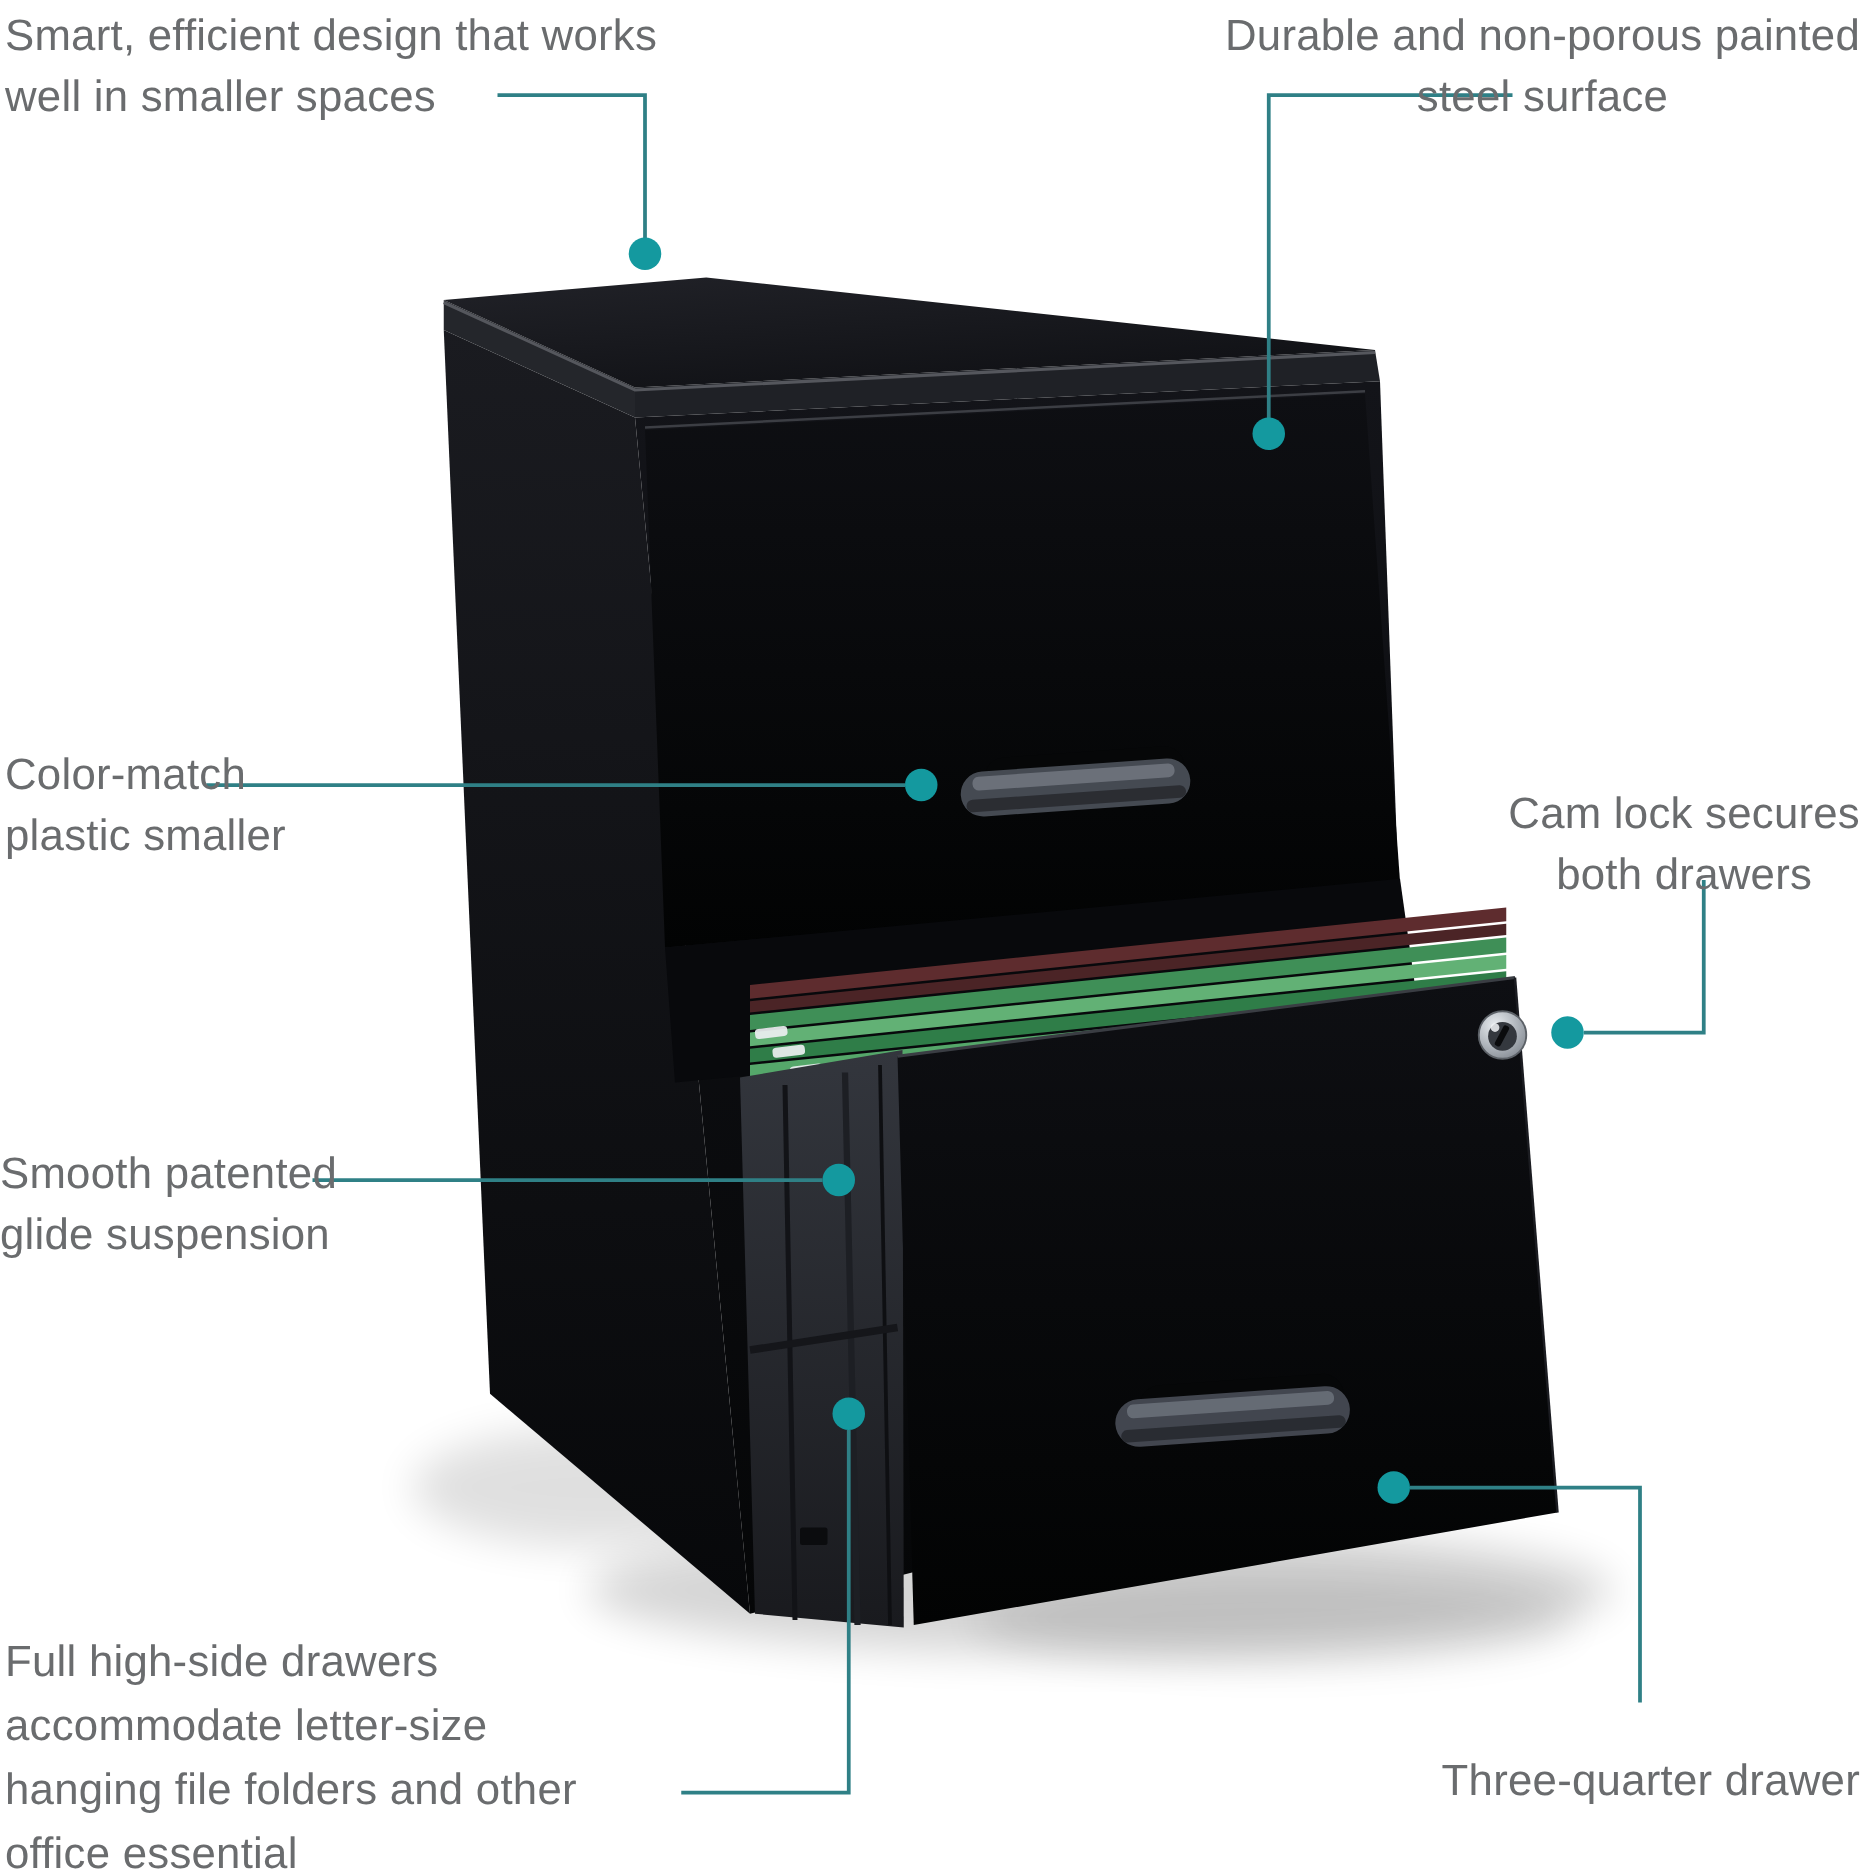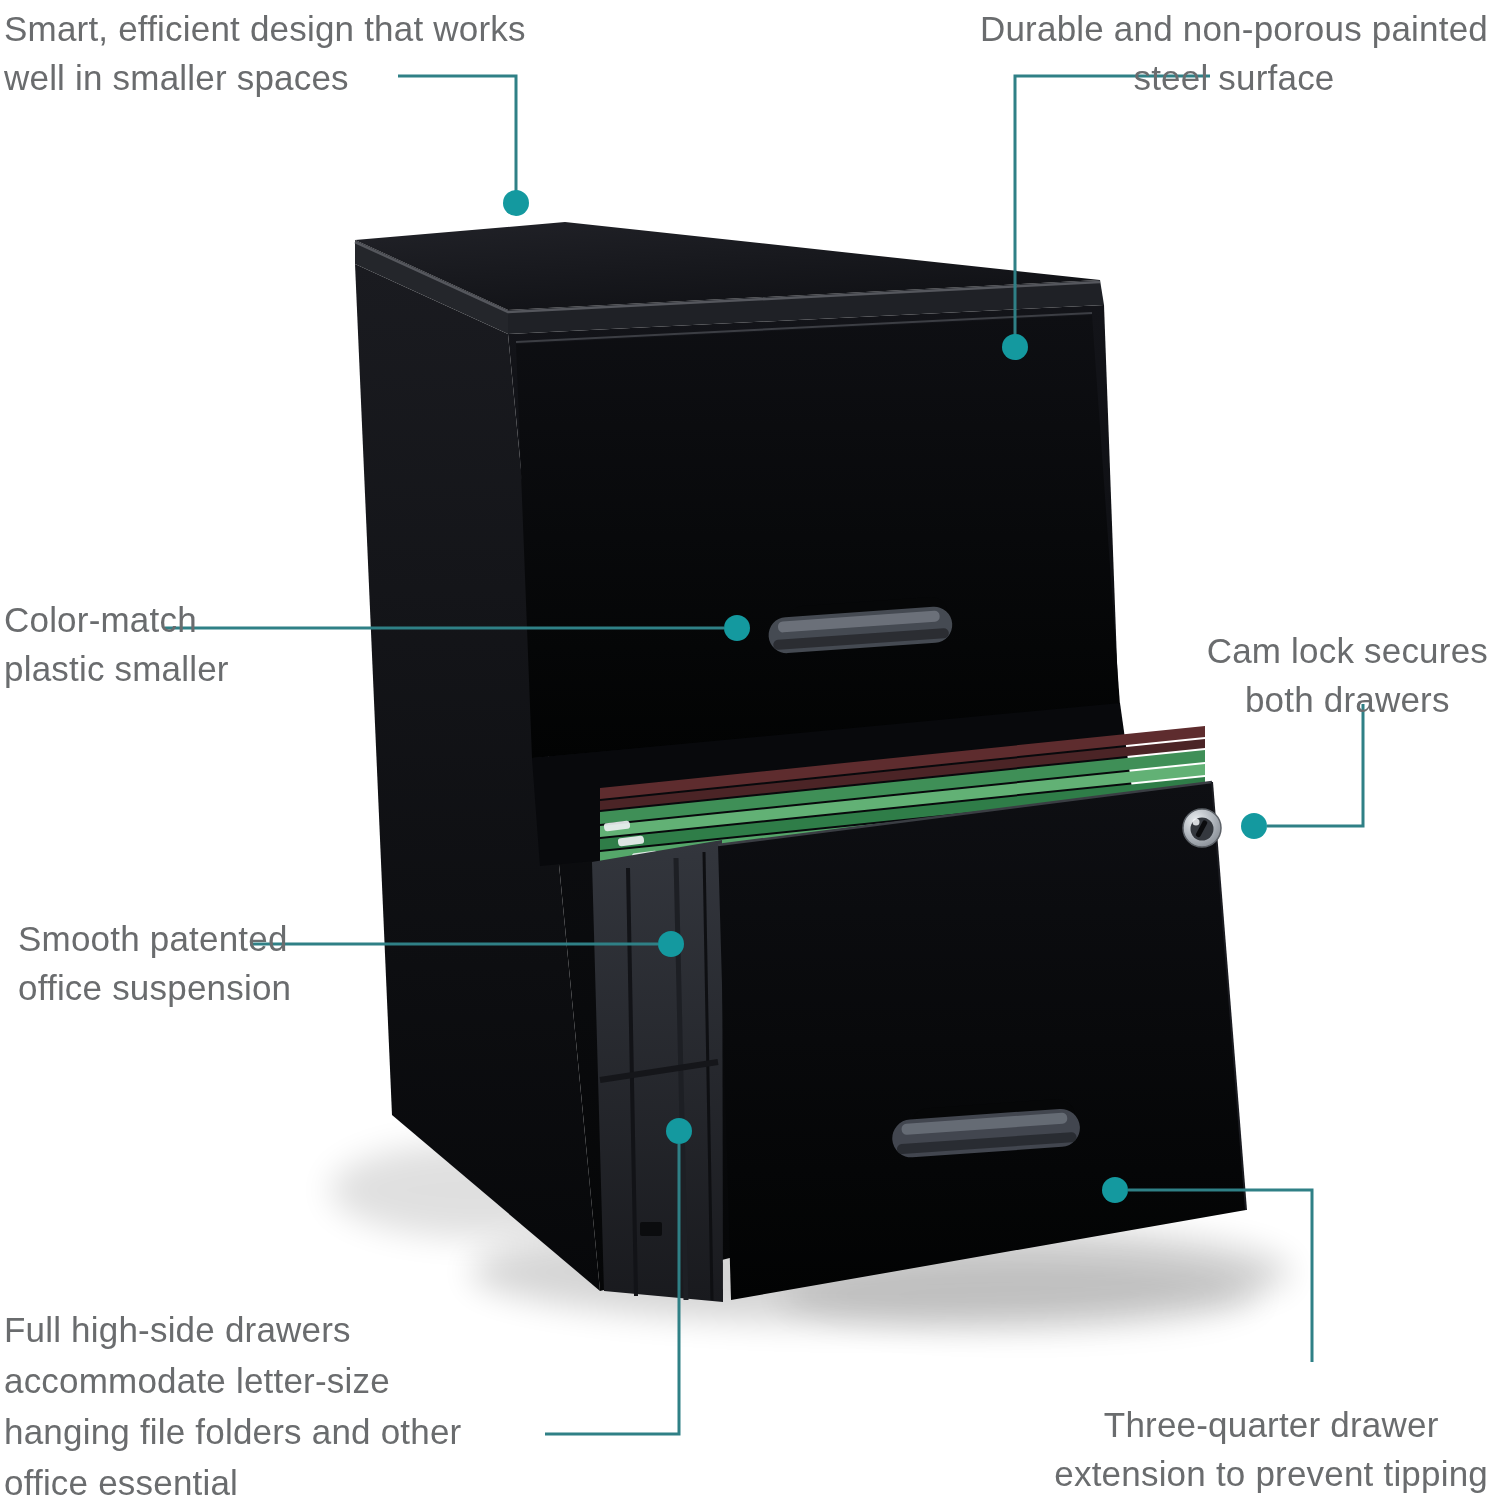--- a/index.html
+++ b/index.html
@@ -166,28 +166,27 @@
 <div class="note" style="left:4px;top:595px;">
   <div>Color-match</div>
   <div>plastic smaller</div>
 </div>
 
 <div class="note r" style="right:6px;top:626px;">
   <div>Cam lock secures</div>
   <div>both drawers</div>
 </div>
 
-<div class="note" style="left:18px;top:914px;">
+<div class="note" style="left:0;top:914px;">
   <div>Smooth patented</div>
-  <div>office suspension</div>
+  <div>glide suspension</div>
 </div>
 
 <div class="note lh51" style="left:4px;top:1304px;">
   <div>Full high-side drawers</div>
   <div>accommodate letter-size</div>
   <div>hanging file folders and other</div>
   <div>office essential</div>
 </div>
 
 <div class="note r" style="right:6px;top:1400px;">
   <div>Three-quarter drawer</div>
-  <div>extension to prevent tipping</div>
 </div>
 
 </body></html>

